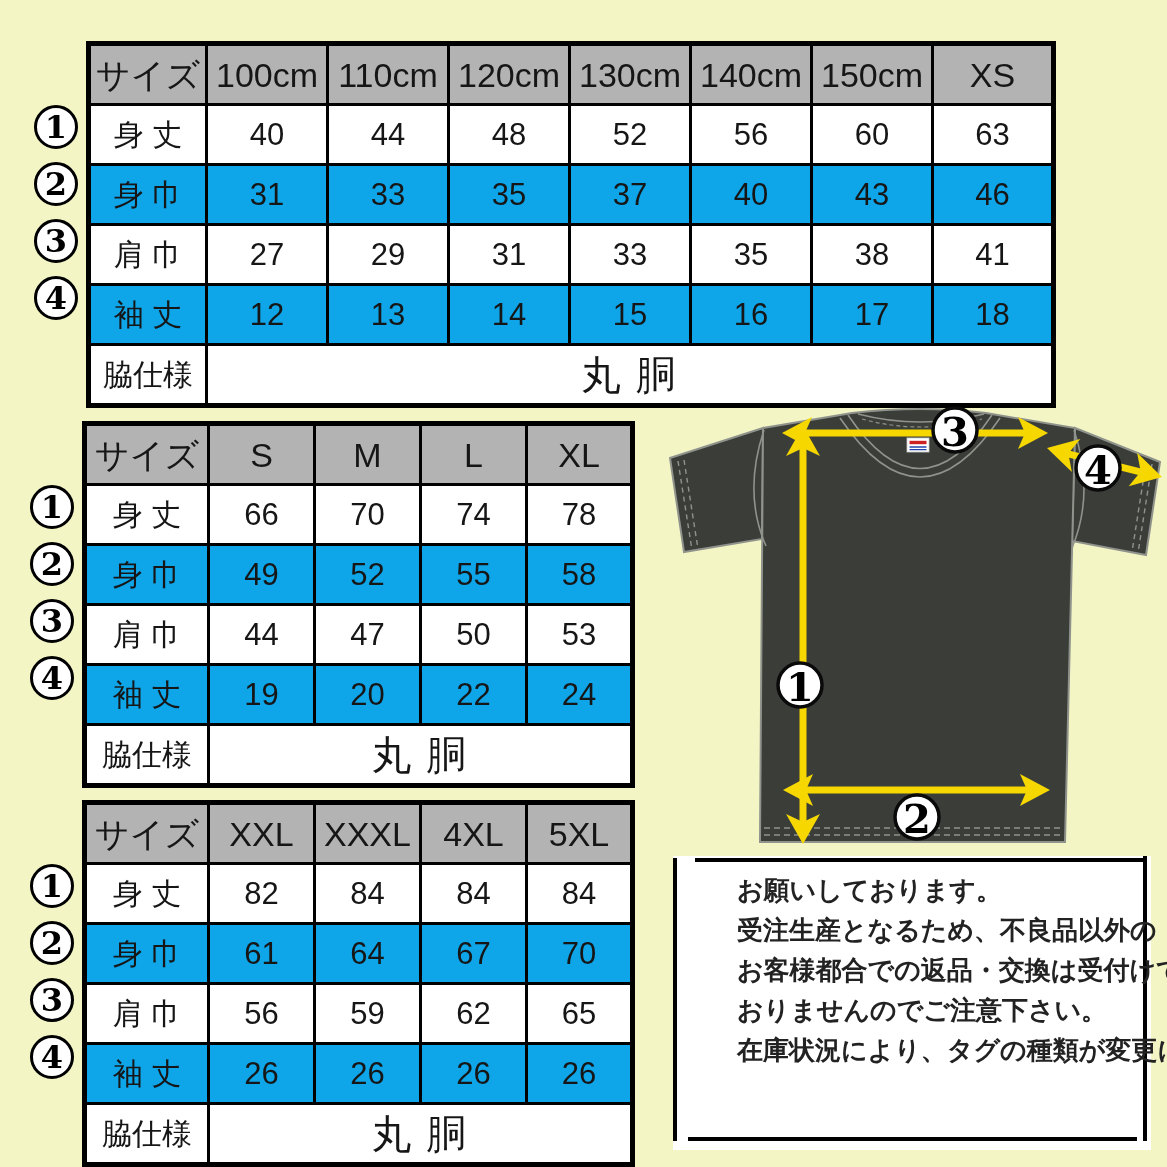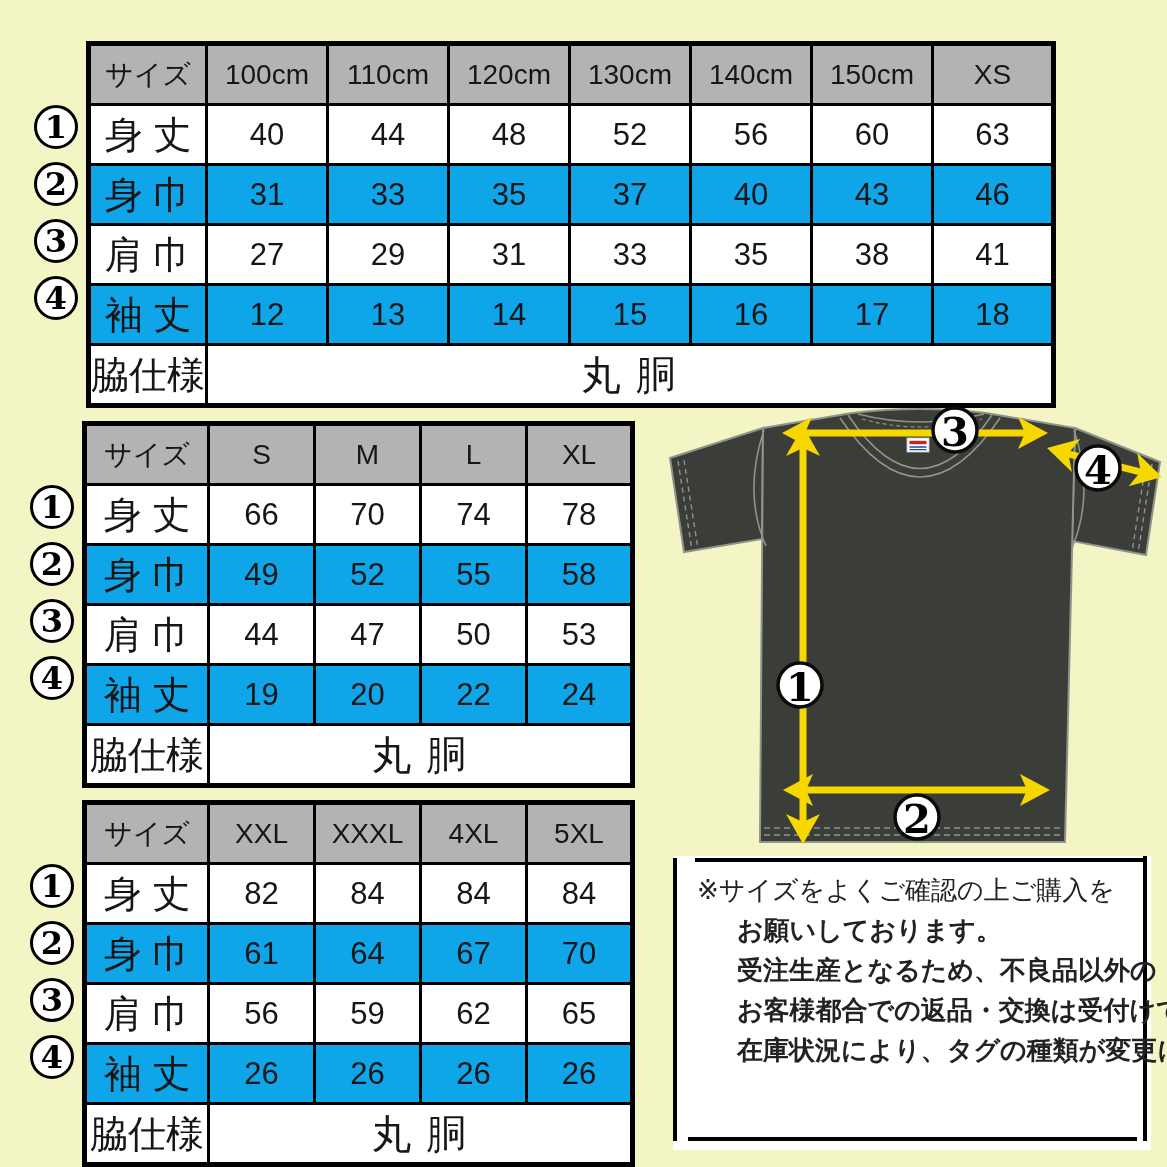--- a/index.html
+++ b/index.html
@@ -3,23 +3,23 @@
 <meta charset="utf-8">
 <style>
   html,body{margin:0;padding:0;background:#ddd;}
   .canvas{position:relative;width:1167px;height:1167px;background:#f3f5c5;overflow:hidden;
           font-family:"Liberation Sans","DejaVu Sans",sans-serif;color:#141414;}
   
   .size-table{position:absolute;}
   .size-table table{border-collapse:collapse;table-layout:fixed;background:#fff;border:5px solid #000;}
   .size-table th,.size-table td{border:3px solid #000;height:57px;padding:0;text-align:center;
       vertical-align:middle;font-weight:normal;font-size:31px;line-height:1;color:#161616;}
-  .size-table thead th{background:#b3b3b3;font-size:28px;}
+  .size-table thead th{background:#b3b3b3;font-size:34px;}
   .size-table tr.gray td{background:#0ea5e9;}
-  .size-table td.label{font-size:38px;}
+  .size-table td.label{font-size:30px;}
   .size-table td.maru{font-size:40px;letter-spacing:2px;}
   
   .marker{position:absolute;left:-52px;width:44px;height:44px;box-sizing:border-box;
       border:3px solid #000;border-radius:50%;background:#fff;display:flex;align-items:center;
       justify-content:center;font-family:"DejaVu Serif","Liberation Serif",serif;
       font-size:32px;font-weight:600;color:#000;}
   
   .notice{position:absolute;left:673px;top:856px;width:478px;height:294px;background:#fff;}
   .nline{position:absolute;background:#000;}
   .nl-left{left:0;top:2px;width:4px;height:283px;}
@@ -302,21 +302,21 @@
       <text class="mdigit" x="436" y="69" text-anchor="middle" dominant-baseline="central">4</text>
     </g>
   </svg>
 
   <div class="notice">
     <div class="nline nl-left"></div>
     <div class="nline nl-top"></div>
     <div class="nline nl-right"></div>
     <div class="nline nl-bottom"></div>
     <div class="notice-text" id="notice-text">
-        <div class="ln">※サイズをよくご確認の上ご購入を</div>
         <div class="ln indent">お願いしております。</div>
         <div class="ln indent">受注生産となるため、不良品以外の</div>
         <div class="ln indent">お客様都合での返品・交換は受付けて</div>
+        <div class="ln indent">おりませんのでご注意下さい。</div>
         <div class="ln indent">在庫状況により、タグの種類が変更に</div>
       </div>
   </div>
 
 </div>
 
 </body></html>

